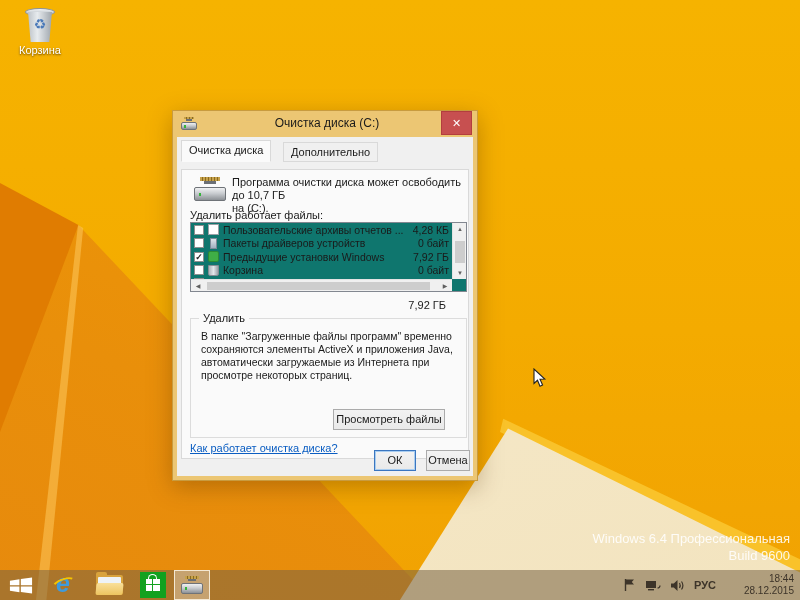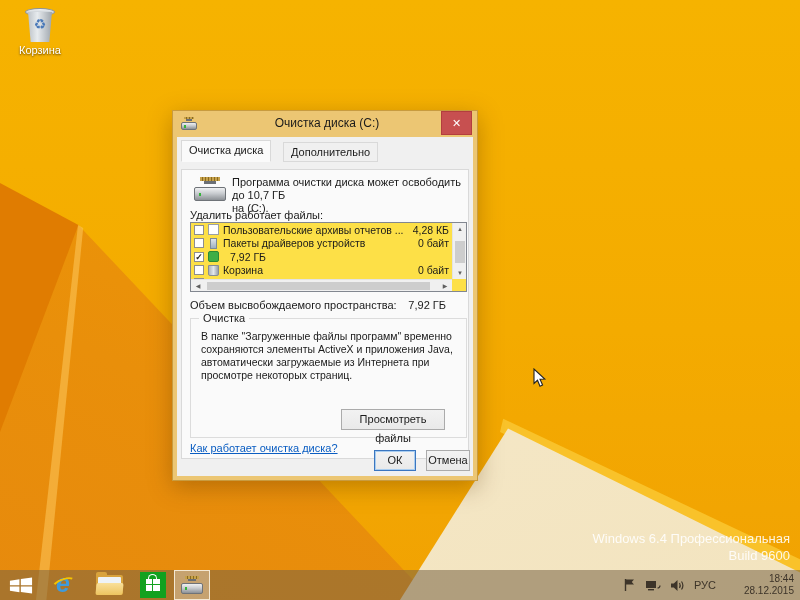--- a/index.html
+++ b/index.html
@@ -49,21 +49,21 @@
   .page { position:absolute; left:4px; right:4px; top:24px; height:290px;
     background:#fafafa; border:1px solid #d9d9d9;margin-top:8px; }
 
   
   .hero-icon { position:absolute; left:12px; top:7px; }
   .hero-text { position:absolute; left:50px; top:6px; font-size:11px; line-height:13px; color:#1a1a1a; white-space:pre-line; }
   .files-label { position:absolute; left:8px; top:39px; font-size:11px; color:#1a1a1a; }
 
   
   .listbox { position:absolute; left:8px; top:52px; width:277px; height:70px;
-    background:#fde047; border:1px solid #828790; overflow:hidden; }
+    background:#0f766e; border:1px solid #828790; overflow:hidden; }
   .rows { position:absolute; left:0; top:0; right:14px; height:57px; overflow:hidden; }
   .lrow { display:flex; align-items:center; height:13.5px; padding-left:3px; font-size:10.5px; color:#1a1a1a; }
   .cbx { width:10px; height:10px; border:1px solid #8e8e8e; background:#fff; margin-right:4px; flex:none;
     font-size:9px; line-height:9px; text-align:center; color:#222; font-weight:bold; }
   .licon { width:11px; height:11px; margin-right:4px; flex:none; position:relative; }
   .lname { flex:1; white-space:nowrap; overflow:hidden; }
   .lsize { width:46px; text-align:right; padding-right:3px; flex:none; }
   .ghost-row { position:absolute; left:3px; top:55px; width:10px; height:6px; border:1px solid #8e8e8e; background:#fff; }
   .vscroll { position:absolute; right:0; top:0; width:14px; bottom:12px; background:#f0f0f0; border-left:1px solid #e3e3e3; }
   .hscroll { position:absolute; left:0; right:14px; bottom:0; height:12px; background:#f0f0f0; border-top:1px solid #e3e3e3; }
@@ -76,21 +76,21 @@
   
   .space-label { position:absolute; left:8px; top:129px; font-size:11px; color:#1a1a1a; }
   .space-value { position:absolute; right:22px; top:129px; font-size:11px; color:#1a1a1a; }
 
   
   .groupbox { position:absolute; left:8px; top:148px; width:277px; height:120px; border:1px solid #dcdcdc; }
   .group-title { position:absolute; left:8px; top:-7px; background:#fafafa; padding:0 4px; font-size:11px; color:#1a1a1a; }
   .group-text { position:absolute; left:10px; top:11px; width:256px; font-size:10.5px; line-height:13px; color:#1a1a1a; }
   .btn { background:linear-gradient(180deg,#f2f2f2,#e9e9e9); border:1px solid #ababab;
     font-size:11px; color:#1a1a1a; text-align:center; }
-  .view-btn { position:absolute; right:21px; bottom:7px; width:104px; height:21px; line-height:19px; }
+  .view-btn { position:absolute; right:21px; bottom:7px; width:112px; height:21px; line-height:19px; }
   .help-link { position:absolute; left:8px; top:272px; font-size:11px; color:#0a5dc2; text-decoration:underline; }
 
   
   .ok-btn { position:absolute; right:57px; bottom:5px; width:42px; height:21px; line-height:19px;
     border:1px solid #3b76bf; box-shadow:0 0 0 1px #a9cdf0 inset; }
   .cancel-btn { position:absolute; right:3px; bottom:5px; width:44px; height:21px; line-height:19px; }
 
   
   .clean-icon { position:relative; }
   .ci-bristles { position:absolute; background:repeating-linear-gradient(90deg,#c7a24a 0 2px,#8a6a20 2px 3px); }
@@ -119,21 +119,21 @@
   .folder-front { position:absolute; left:0; bottom:0; right:0; height:12px;
     background:linear-gradient(180deg,#f9e09a,#edc45f); border-radius:2px; transform:skewX(-6deg); }
 
   .store-icon { position:relative; width:26px; height:26px; background:#12a11f; display:flex; align-items:center; justify-content:center; }
   .store-flag { display:grid; grid-template-columns:6px 7px; grid-template-rows:5px 6px; gap:1px; }
   .store-flag i { background:#fff; display:block; }
   .store-handle { position:absolute; top:2px; left:8px; width:9px; height:6px; border:1.5px solid #fff; border-bottom:none; border-radius:5px 5px 0 0; }
 
   .tray { display:flex; align-items:center; gap:9px; margin-right:6px; color:#3d3429; }
   .tray svg { display:block; }
-  .tray-lang { font-size:11px; }
+  .tray-lang { font-size:11px;font-weight:bold; }
   .tray-clock { text-align:right; font-size:10px; line-height:12px;margin-left:19px; }
 
   .cursor { position:absolute; left:533px; top:368px; z-index:50; }
 </style>
 </head>
 <body>
 
 <div class="wp wp-base"></div>
 <div class="wp wp-bottomleft"></div>
 <div class="wp wp-darktri"></div>
@@ -191,20 +191,21 @@
             </div>
             <div class="lrow">
               <span class="cbx"></span>
               <span class="licon" style="background: linear-gradient(rgb(223, 228, 234), rgb(159, 176, 192)); border: 1px solid rgb(124, 138, 152); width: 7px; margin-left: 2px; margin-right: 6px;"></span>
               <span class="lname">Пакеты драйверов устройств</span>
               <span class="lsize">0 байт</span>
             </div>
             <div class="lrow">
               <span class="cbx">✓</span>
               <span class="licon" style="background: rgb(63, 174, 70); border: 1px solid rgb(45, 138, 51); border-radius: 2px;"></span>
+              <span class="lname">Предыдущие установки Windows</span>
               <span class="lsize">7,92 ГБ</span>
             </div>
             <div class="lrow">
               <span class="cbx"></span>
               <span class="licon" style="background: linear-gradient(90deg, rgb(174, 180, 186), rgb(227, 231, 234), rgb(154, 161, 168)); border: 1px solid rgb(134, 141, 148); border-radius: 0px 0px 2px 2px;"></span>
               <span class="lname">Корзина</span>
               <span class="lsize">0 байт</span>
             </div>
           </div>
         <div class="ghost-row"></div>
@@ -213,25 +214,24 @@
           <div class="sb-thumb vthumb"></div>
           <div class="sb-arrow" style="bottom:0;">▼</div>
         </div>
         <div class="hscroll">
           <div class="sb-arrow hs-left">◀</div>
           <div class="sb-thumb hthumb"></div>
           <div class="sb-arrow hs-right">▶</div>
         </div>
       </div>
 
-      <div class="space-label">Объем высвобождаемого пространства:</div>
       <div class="space-value">7,92 ГБ</div>
 
       <div class="groupbox">
-        <div class="group-title">Очистка</div>
+        <div class="group-title">Удалить</div>
         <div class="group-text">В папке "Загруженные файлы программ" временно сохраняются элементы ActiveX и приложения Java, автоматически загружаемые из Интернета при просмотре некоторых страниц.</div>
         <div class="btn view-btn">Просмотреть файлы</div>
       </div>
 
       <a class="help-link" href="#">Как работает очистка диска?</a>
     </div>
 
     <div class="btn ok-btn">ОК</div>
     <div class="btn cancel-btn">Отмена</div>
   </div>

